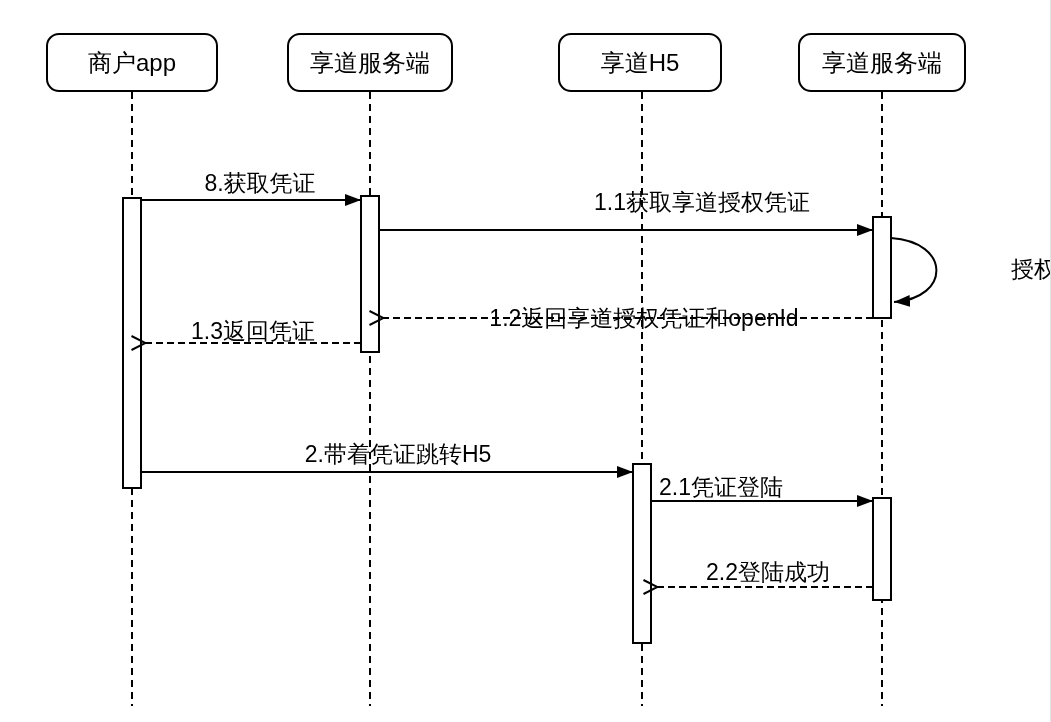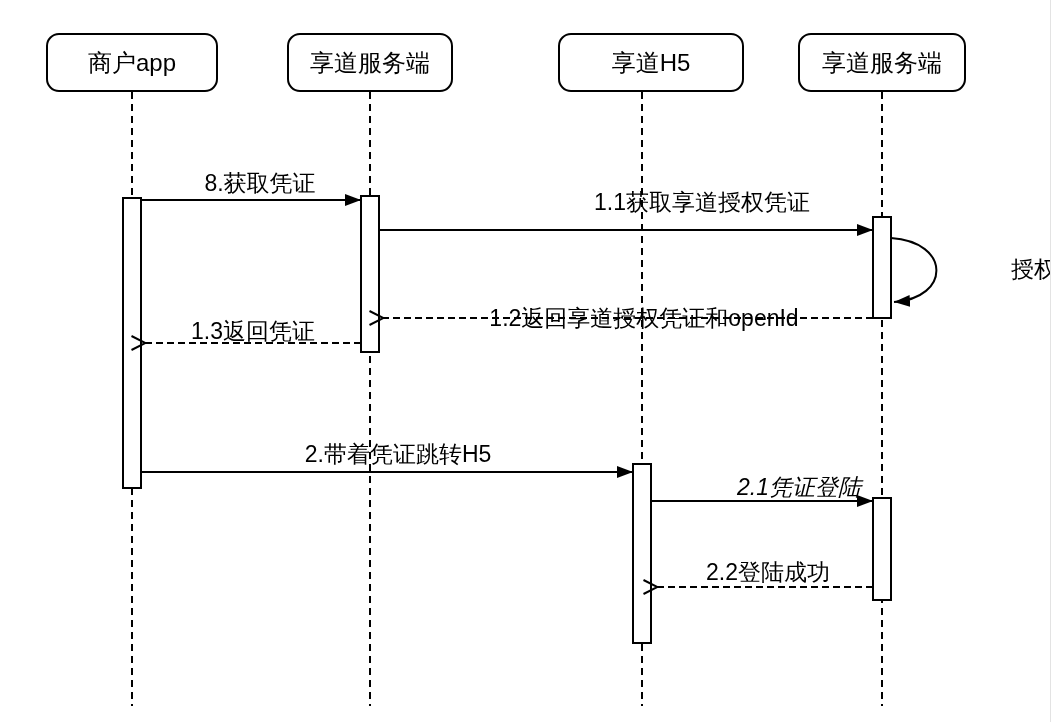--- a/index.html
+++ b/index.html
@@ -92,30 +92,30 @@
     <line x1="651" y1="501" x2="873" y2="501" stroke="#000" stroke-width="2" marker-end="url(#mFilled)"></line>
     <line x1="873" y1="587" x2="657" y2="587" stroke="#000" stroke-width="2" stroke-dasharray="7 4" marker-end="url(#mOpen)"></line>
   </svg>
 
   <div class="actor" style="left:46px;  top:33px; width:172px;">
     <span>商户app</span>
   </div>
   <div class="actor" style="left:287px; top:33px; width:166px;">
     <span>享道服务端</span>
   </div>
-  <div class="actor" style="left:558px; top:33px; width:186px;">
+  <div class="actor" style="left:558px; top:33px; width:164px;">
     <span>享道H5</span>
   </div>
   <div class="actor" style="left:798px; top:33px; width:168px;">
     <span>享道服务端</span>
   </div>
 
   <div class="msg-label" style="left:260px; top:170px;">8.获取凭证</div>
   <div class="msg-label" style="left:702px; top:189px;">1.1获取享道授权凭证</div>
   <div class="plain-label" style="left:963px; top:256px;">授权</div>
   <div class="msg-label" style="left:644px; top:287px;margin-top:18px;">1.2返回享道授权凭证和openId</div>
   <div class="msg-label" style="left:253px; top:318px;">1.3返回凭证</div>
   <div class="msg-label" style="left:367px; top:441px;margin-left:31px;">2.带着凭证跳转H5</div>
-  <div class="msg-label" style="left:799px; top:474px;font-style:italic;">2.1凭证登陆</div>
+  <div class="msg-label" style="left:721px; top:474px;">2.1凭证登陆</div>
   <div class="msg-label" style="left:768px; top:559px;">2.2登陆成功</div>
 
   <div class="right-edge"></div>
 </div>
 
 </body></html>

